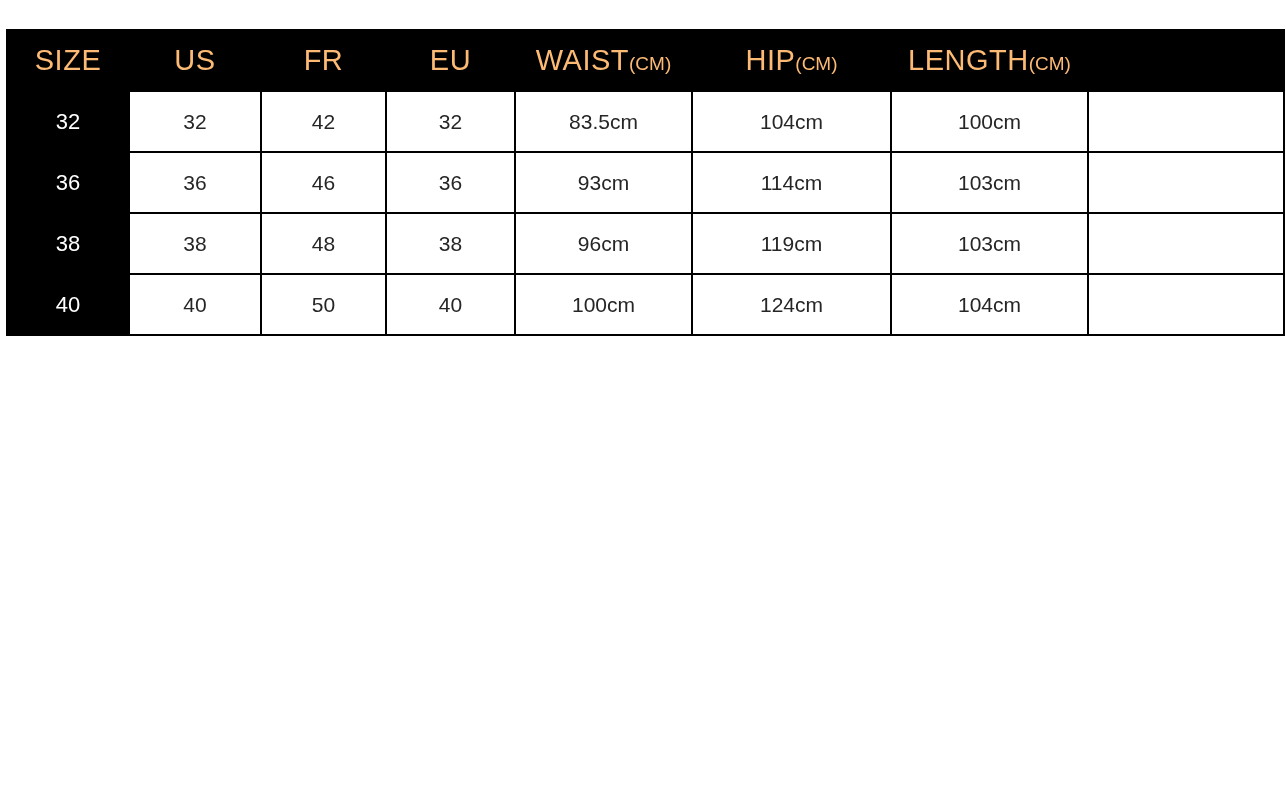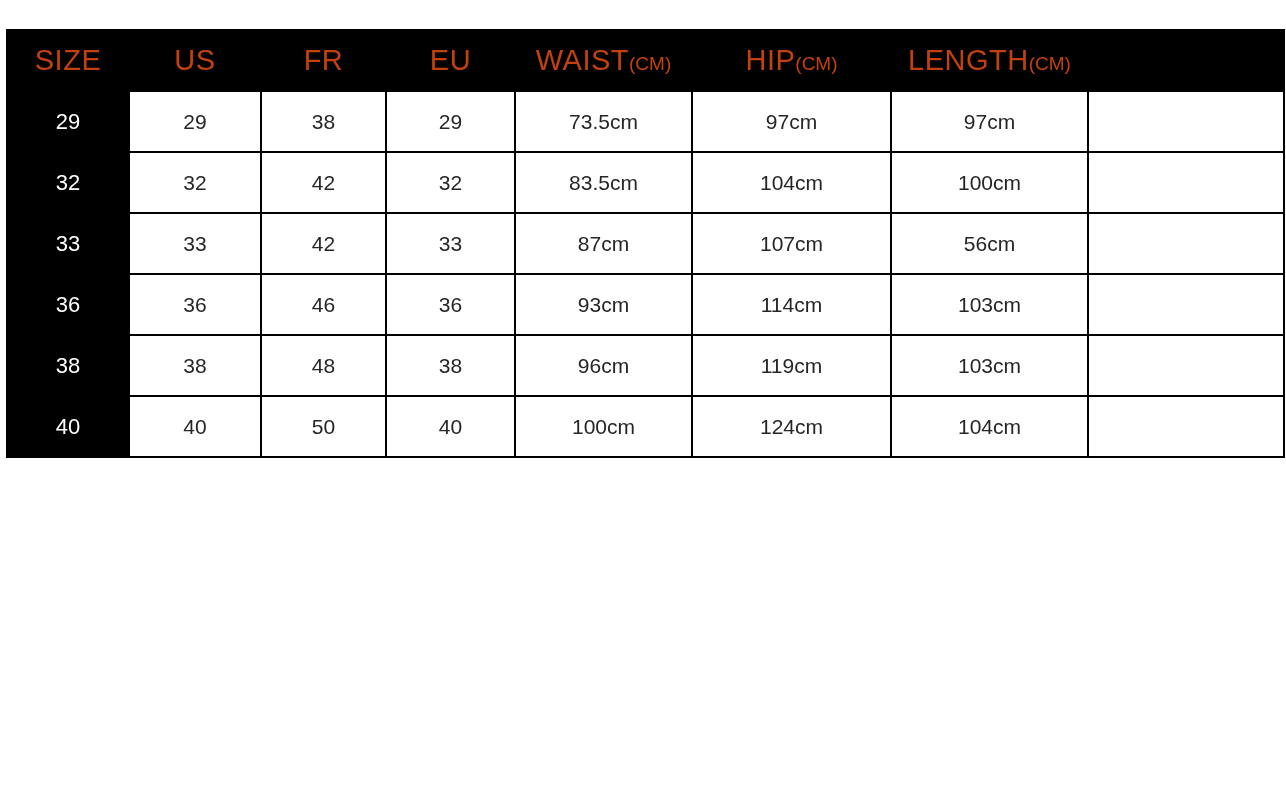--- a/index.html
+++ b/index.html
@@ -17,21 +17,21 @@
   .size-chart th, .size-chart td {
     border: 2px solid #000000;
     text-align: center;
     vertical-align: middle;
     overflow: hidden;
     white-space: nowrap;
   }
   
   .size-chart thead th {
     background: #000000;
-    color: #c2410c;
+    color: #fdba74;
     height: 61px;
     font-size: 29px;
     font-weight: normal;
     letter-spacing: 0.5px;
     border-color: #000000;
   }
   .size-chart thead th .unit {
     font-size: 19px;
     letter-spacing: 0px;
   }
@@ -82,47 +82,27 @@
         <th><span>FR</span><span class="unit"></span></th>
         <th><span>EU</span><span class="unit"></span></th>
         <th><span>WAIST</span><span class="unit">(CM)</span></th>
         <th><span>HIP</span><span class="unit">(CM)</span></th>
         <th><span>LENGTH</span><span class="unit">(CM)</span></th>
         <th><span></span><span class="unit"></span></th>
       </tr>
     </thead>
     <tbody>
         <tr>
-          <td class="size-col">29</td>
-          <td>29</td>
-          <td>38</td>
-          <td>29</td>
-          <td>73.5cm</td>
-          <td>97cm</td>
-          <td>97cm</td>
-          <td class="empty-col"></td>
-        </tr>
-        <tr>
           <td class="size-col">32</td>
           <td>32</td>
           <td>42</td>
           <td>32</td>
           <td>83.5cm</td>
           <td>104cm</td>
           <td>100cm</td>
-          <td class="empty-col"></td>
-        </tr>
-        <tr>
-          <td class="size-col">33</td>
-          <td>33</td>
-          <td>42</td>
-          <td>33</td>
-          <td>87cm</td>
-          <td>107cm</td>
-          <td>56cm</td>
           <td class="empty-col"></td>
         </tr>
         <tr>
           <td class="size-col">36</td>
           <td>36</td>
           <td>46</td>
           <td>36</td>
           <td>93cm</td>
           <td>114cm</td>
           <td>103cm</td>

